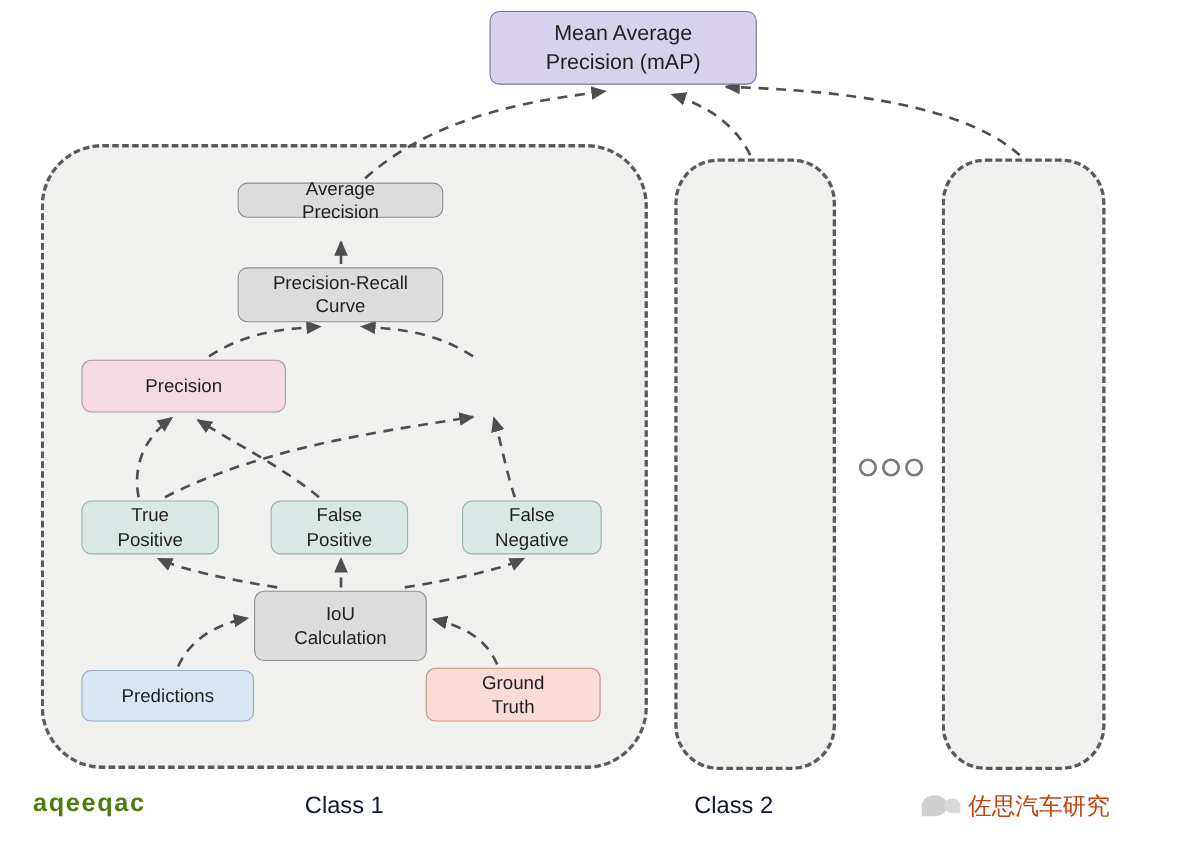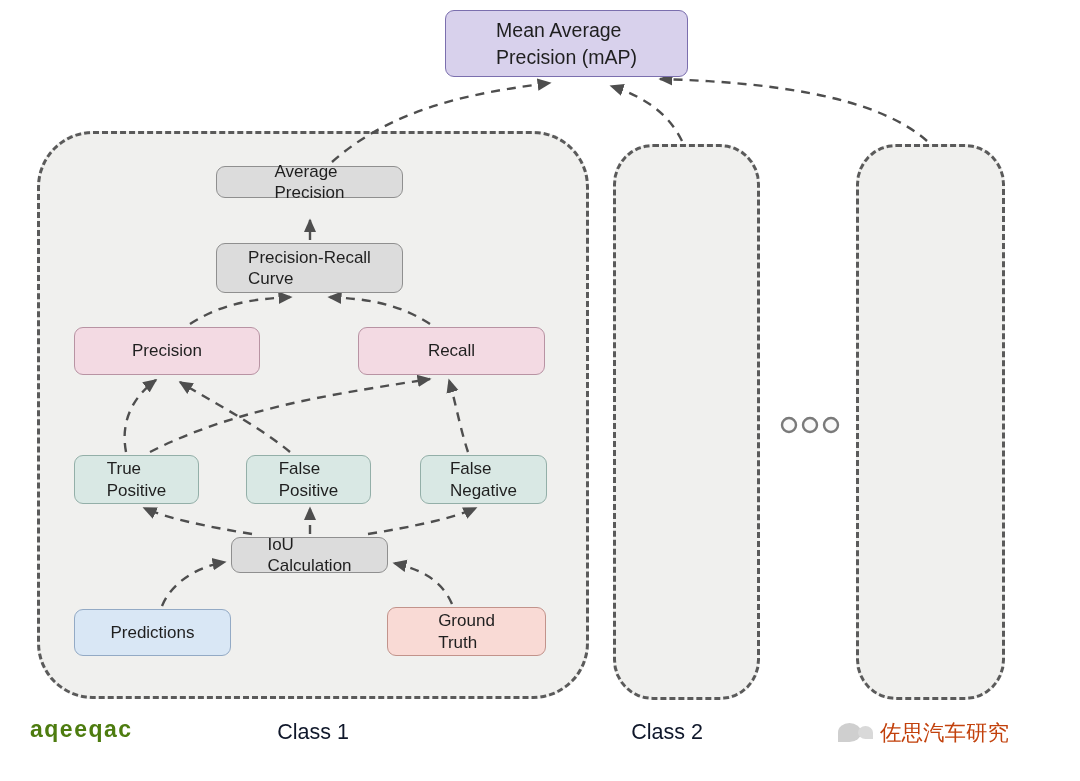--- a/index.html
+++ b/index.html
@@ -11,21 +11,21 @@
   .container.c1 { left: 37px;  top: 131px; width: 552px; height: 568px; border-radius: 56px; }
   .container.c2 { left: 613px; top: 144px; width: 147px; height: 556px; border-radius: 40px; }
   .container.c3 { left: 856px; top: 144px; width: 149px; height: 556px; border-radius: 40px; }
 
   .arrows { position: absolute; left: 0; top: 0; width: 1080px; height: 781px; pointer-events: none; }
   .arr { fill: none; stroke: #4e4e4e; stroke-width: 2.4; stroke-dasharray: 9 7; }
   .dot { fill: #fafafa; stroke: #7a7a7a; stroke-width: 2.4; }
 
   .node {
     position: absolute; display: flex; align-items: center; justify-content: center;
-    text-align: left; white-space: pre-line; font-size: 17px; line-height: 1.25;
+    text-align: center; white-space: pre-line; font-size: 17px; line-height: 1.25;
     color: #1f1f1f; border-radius: 9px; border: 1.7px solid #888;
   }
   .node.map    { background: #d8d1ec; border-color: #7b6fae; font-size: 19.5px; line-height: 1.35; }
   .node.gray   { background: #dcdcdc; border-color: #8f8f8f; }
   .node.pink   { background: #f3dae3; border-color: #b893a3; }
   .node.teal   { background: #d9e8e4; border-color: #93afa8; }
   .node.blue   { background: #d9e7f5; border-color: #93aac5; }
   .node.salmon { background: #f9dad5; border-color: #c2938b; }
 
   .class-label { position: absolute; font-size: 21.5px; color: #0f172a; transform: translateX(-50%); white-space: nowrap; }
@@ -81,28 +81,27 @@
   </svg>
 
   <div class="node map" style="left:445px; top:10px; width:243px; height:67px;">Mean Average
 Precision (mAP)</div>
 
   <div class="node gray" style="left:216px; top:166px; width:187px; height:32px;">Average
 Precision</div>
   <div class="node gray" style="left:216px; top:243px; width:187px; height:50px;">Precision-Recall
 Curve</div>
   <div class="node pink" style="left:74px; top:327px; width:186px; height:48px;">Precision</div>
-  <div class="node pink" style="left:358px; top:327px; width:187px; height:48px;">Recall</div>
   <div class="node teal" style="left:74px; top:455px; width:125px; height:49px;">True
 Positive</div>
   <div class="node teal" style="left:246px; top:455px; width:125px; height:49px;">False
 Positive</div>
   <div class="node teal" style="left:420px; top:455px; width:127px; height:49px;">False
 Negative</div>
-  <div class="node gray" style="left:231px; top:537px; width:157px; height:36px;">IoU
+  <div class="node gray" style="left:231px; top:537px; width:157px; height:64px;">IoU
 Calculation</div>
   <div class="node blue" style="left:74px; top:609px; width:157px; height:47px;">Predictions</div>
   <div class="node salmon" style="left:387px; top:607px; width:159px; height:49px;">Ground
 Truth</div>
 
   <div class="class-label" style="left:313px; top:720px;">Class 1</div>
   <div class="class-label" style="left:667px; top:720px;">Class 2</div>
 
   <div class="logo">aqeeqac</div>
 

